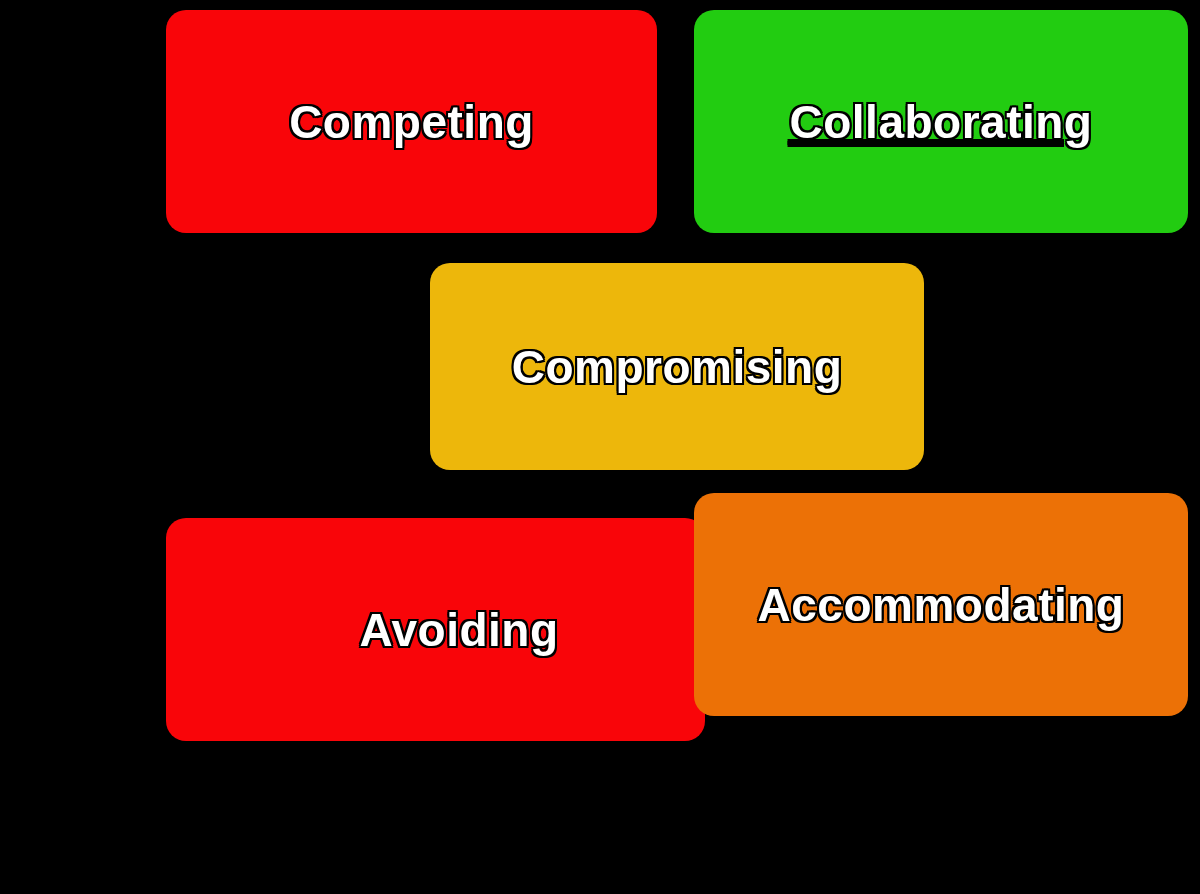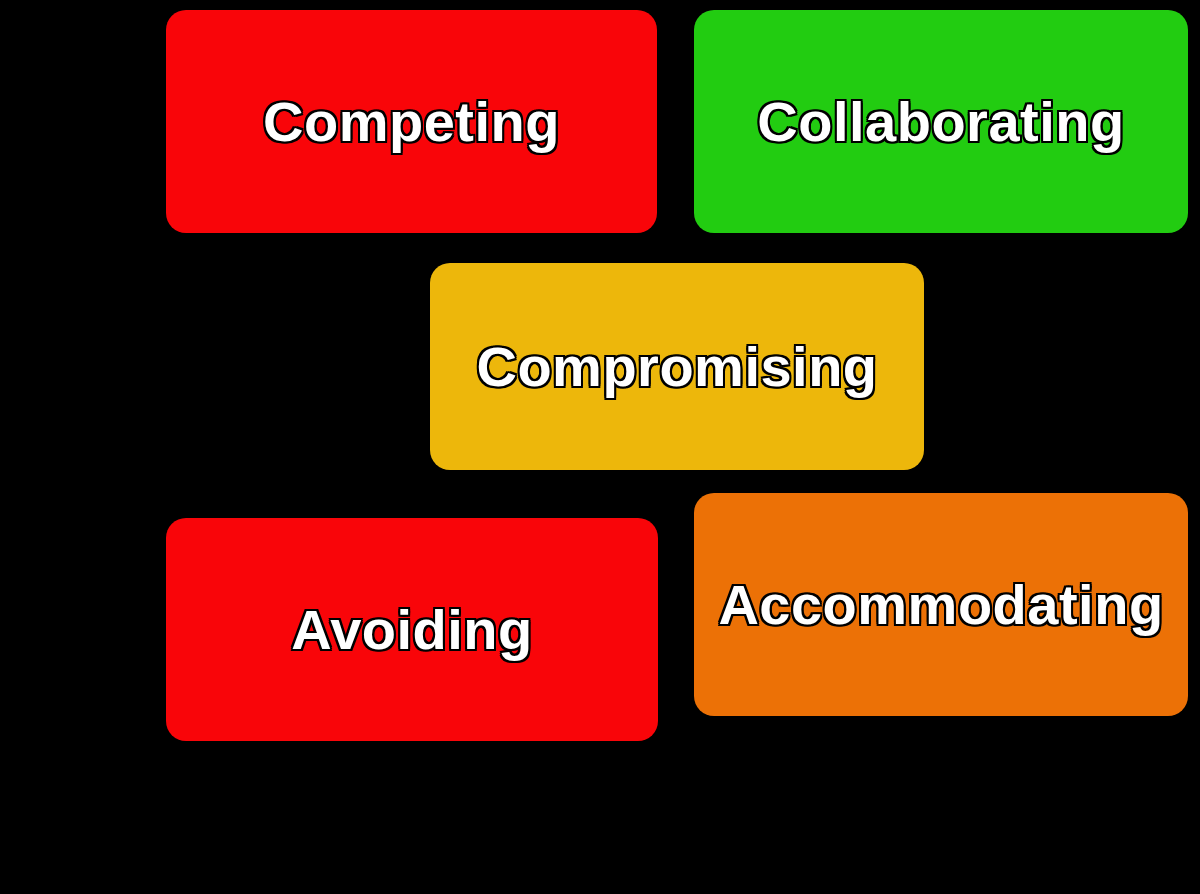--- a/index.html
+++ b/index.html
@@ -19,36 +19,36 @@
     background: #000000;
   }
   .style-box {
     position: absolute;
     border-radius: 20px;
     display: flex;
     align-items: center;
     justify-content: center;
   }
   .style-box .label {
-    font-size: 56px;
+    font-size: 46px;
     font-weight: bold;
     color: #ffffff;
     letter-spacing: 0.5px;
     white-space: nowrap;
     
     text-shadow:
       -2px -2px 0 #000, 0 -2px 0 #000, 2px -2px 0 #000,
       -2px  0   0 #000,                2px  0   0 #000,
       -2px  2px 0 #000, 0  2px 0 #000, 2px  2px 0 #000;
   }
   
   .box-competing     { left: 166px; top:  10px; width: 491px; height: 223px; }
-  .box-collaborating { left: 694px; top:  10px; width: 494px; height: 223px; }
+  .box-collaborating { left: 694px; top:  10px; width: 494px; height: 223px; text-decoration: underline; }
   .box-compromising  { left: 430px; top: 263px; width: 494px; height: 207px; }
-  .box-avoiding      { left: 166px; top: 518px; width: 492px; height: 223px; }
+  .box-avoiding      { left: 166px; top: 518px; width: 492px; height: 223px; padding-left: 47px; }
   .box-accommodating { left: 694px; top: 493px; width: 494px; height: 223px; }
 </style>
 </head>
 <body>
 
 <div class="stage" style="background-color: rgb(0, 0, 0);">
 
   <div class="style-box box-competing" style="background-color: rgb(249, 5, 9);">
     <span class="label">Competing</span>
   </div>

